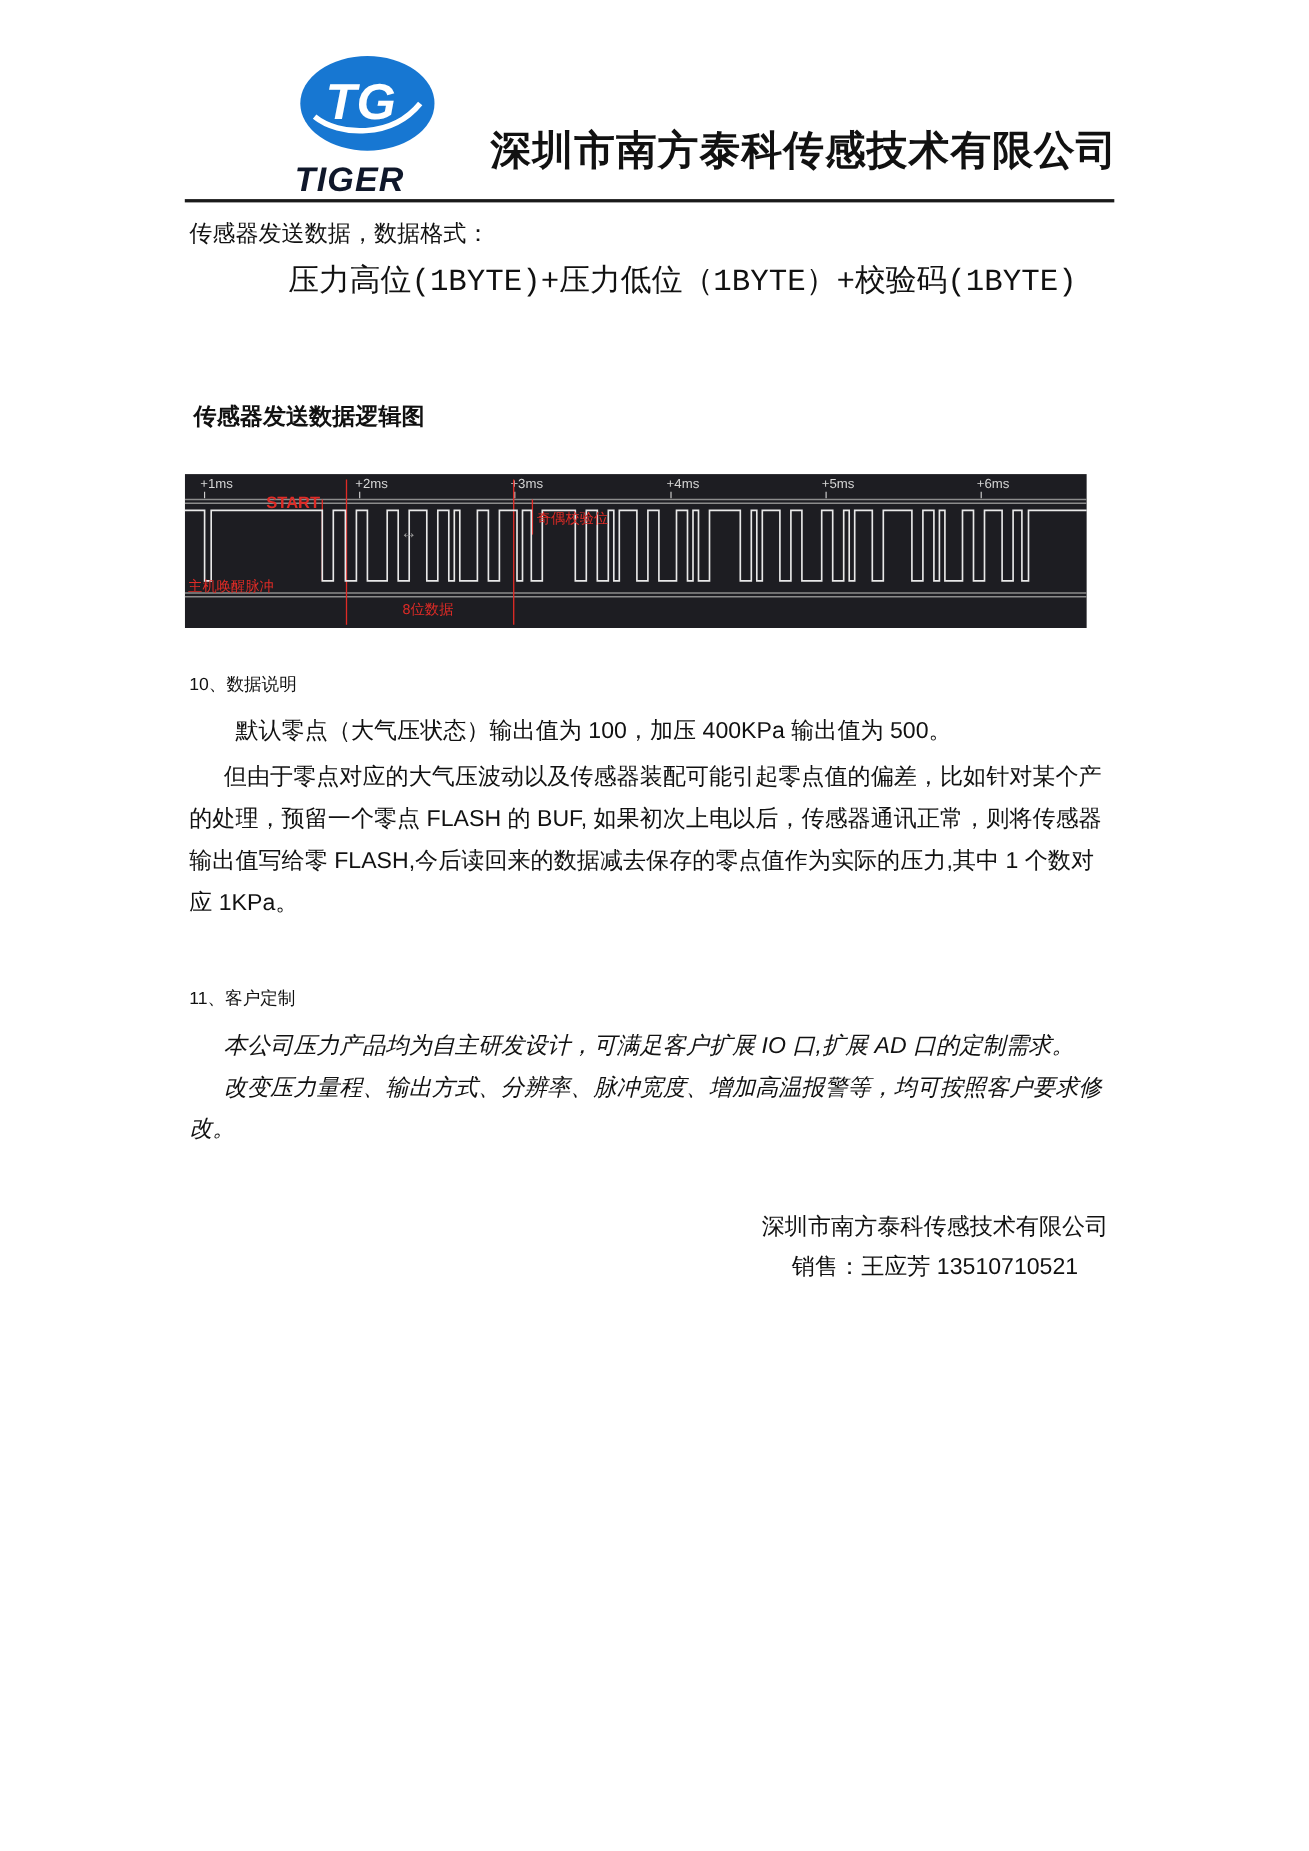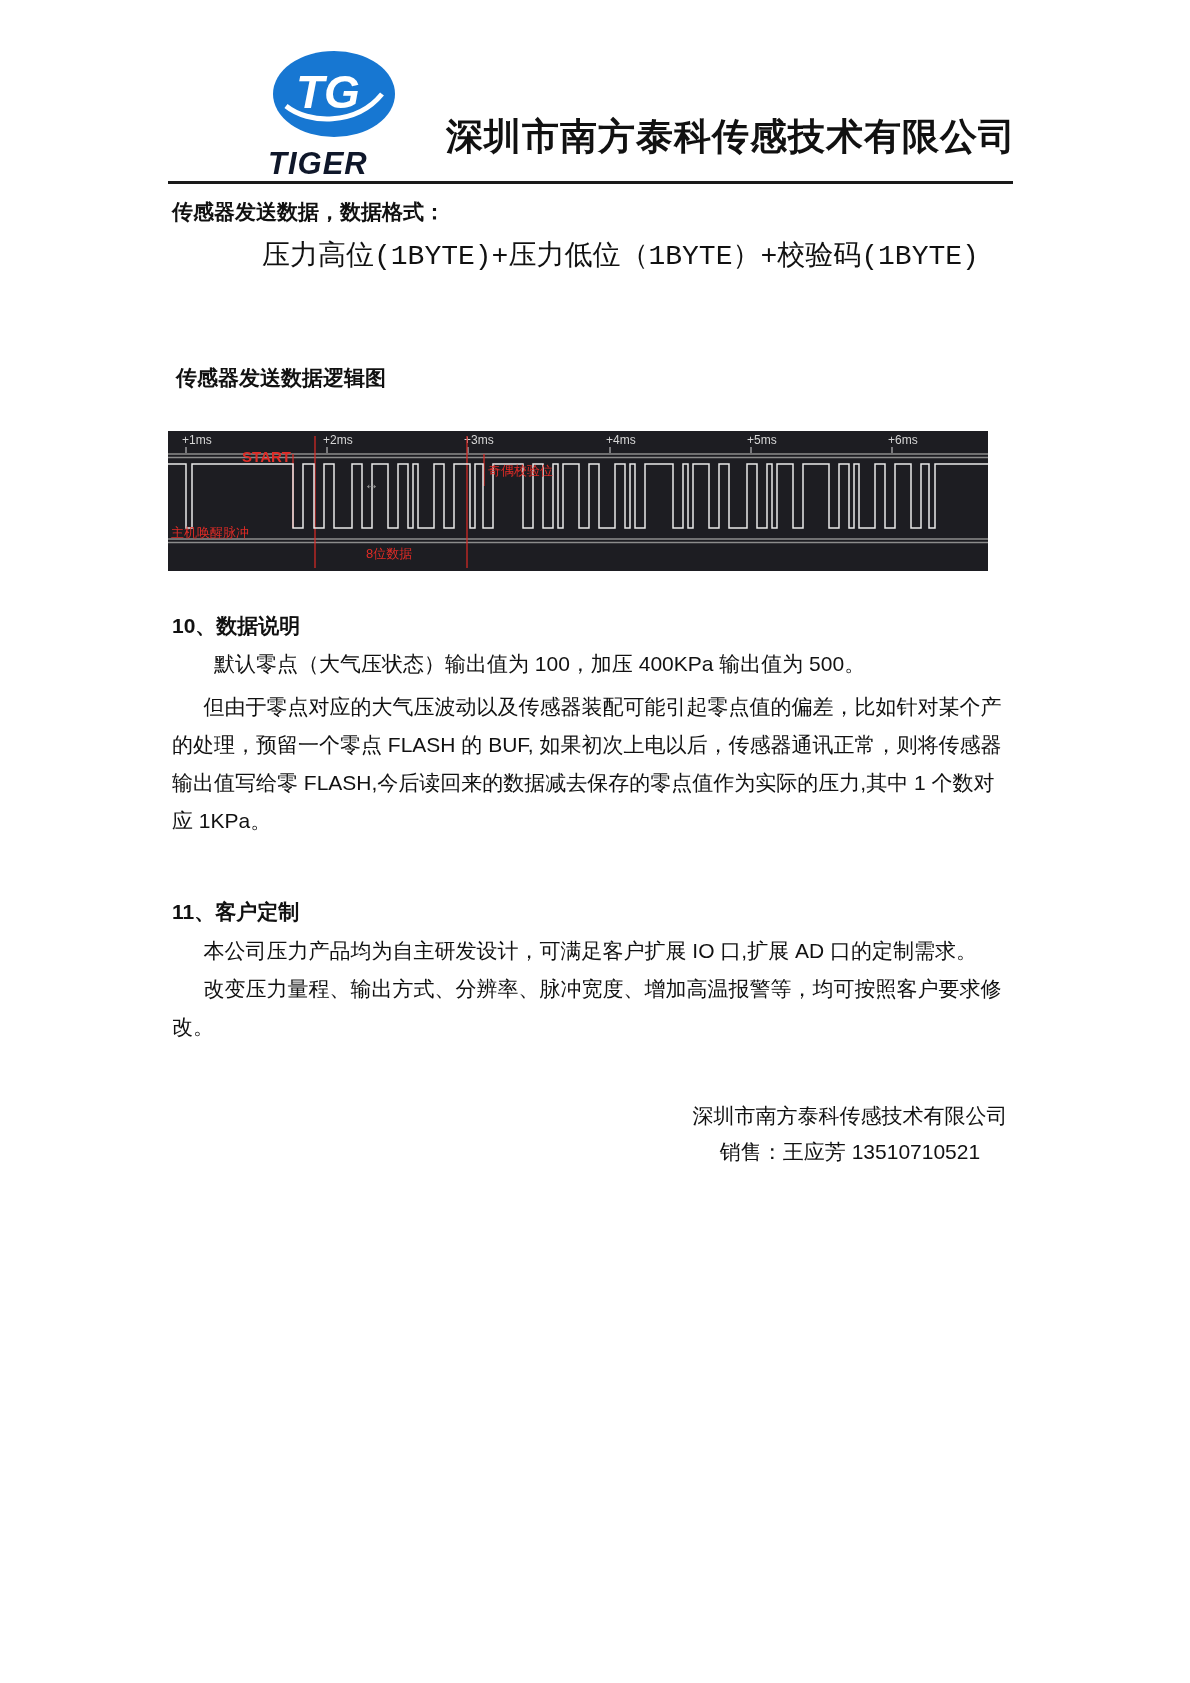--- a/index.html
+++ b/index.html
@@ -9,35 +9,35 @@
     font-family:"Liberation Sans","DejaVu Sans",sans-serif;color:#111;
   }
   
   .logo-svg{position:absolute;left:272px;top:50px;width:124px;height:88px;}
   .wordmark{position:absolute;left:268px;top:146px;font-size:31px;font-style:italic;
     font-weight:800;letter-spacing:1px;}
   .company-title{position:absolute;left:402px;top:112px;font-size:37px;font-weight:bold;
     letter-spacing:1px;white-space:nowrap;margin-left:44px;}
   .header-rule{position:absolute;left:168px;top:181px;width:845px;height:3px;background:#1a1a1a;}
   
-  .intro-1{position:absolute;left:172px;top:198px;font-size:21px;font-weight:bold;}
+  .intro-1{position:absolute;left:172px;top:198px;font-size:21px;}
   .intro-2{position:absolute;left:262px;top:236px;font-size:28px;font-family:Liberation Mono, monospace;}
   .intro-3{position:absolute;left:262px;top:298px;font-size:22px;}
   .diagram-title{position:absolute;left:176px;top:364px;font-size:21px;font-weight:600;}
   
   .wave-panel{position:absolute;left:168px;top:394px;width:820px;height:140px;margin-top:37px;}
   .wave-panel svg{display:block;}
   
-  .s-heading{position:absolute;font-size:21px;font-weight:bold;}
+  .s-heading{position:absolute;font-size:16px;font-weight:normal;}
   .s10-h{left:172px;top:612px;}
   .s10-p1{position:absolute;left:172px;top:650px;font-size:21px;text-indent:2em;width:860px;}
   .s10-p2{position:absolute;left:172px;top:688px;width:860px;font-size:21px;line-height:38px;}
   .s10-p2 .t-line:first-child{text-indent:1.5em;}
   .s11-h{left:172px;top:898px;}
-  .s11-b{position:absolute;left:172px;top:932px;width:860px;font-size:21px;line-height:38px;}
+  .s11-b{position:absolute;left:172px;top:932px;width:860px;font-size:21px;line-height:38px;font-style:italic;}
   .s11-b .t-line:nth-child(-n+2){text-indent:1.5em;}
   
   .footer{position:absolute;left:650px;top:1098px;width:400px;text-align:center;
     font-size:21px;line-height:36px;}
 </style>
 </head>
 <body>
 
 <div class="page">
 

